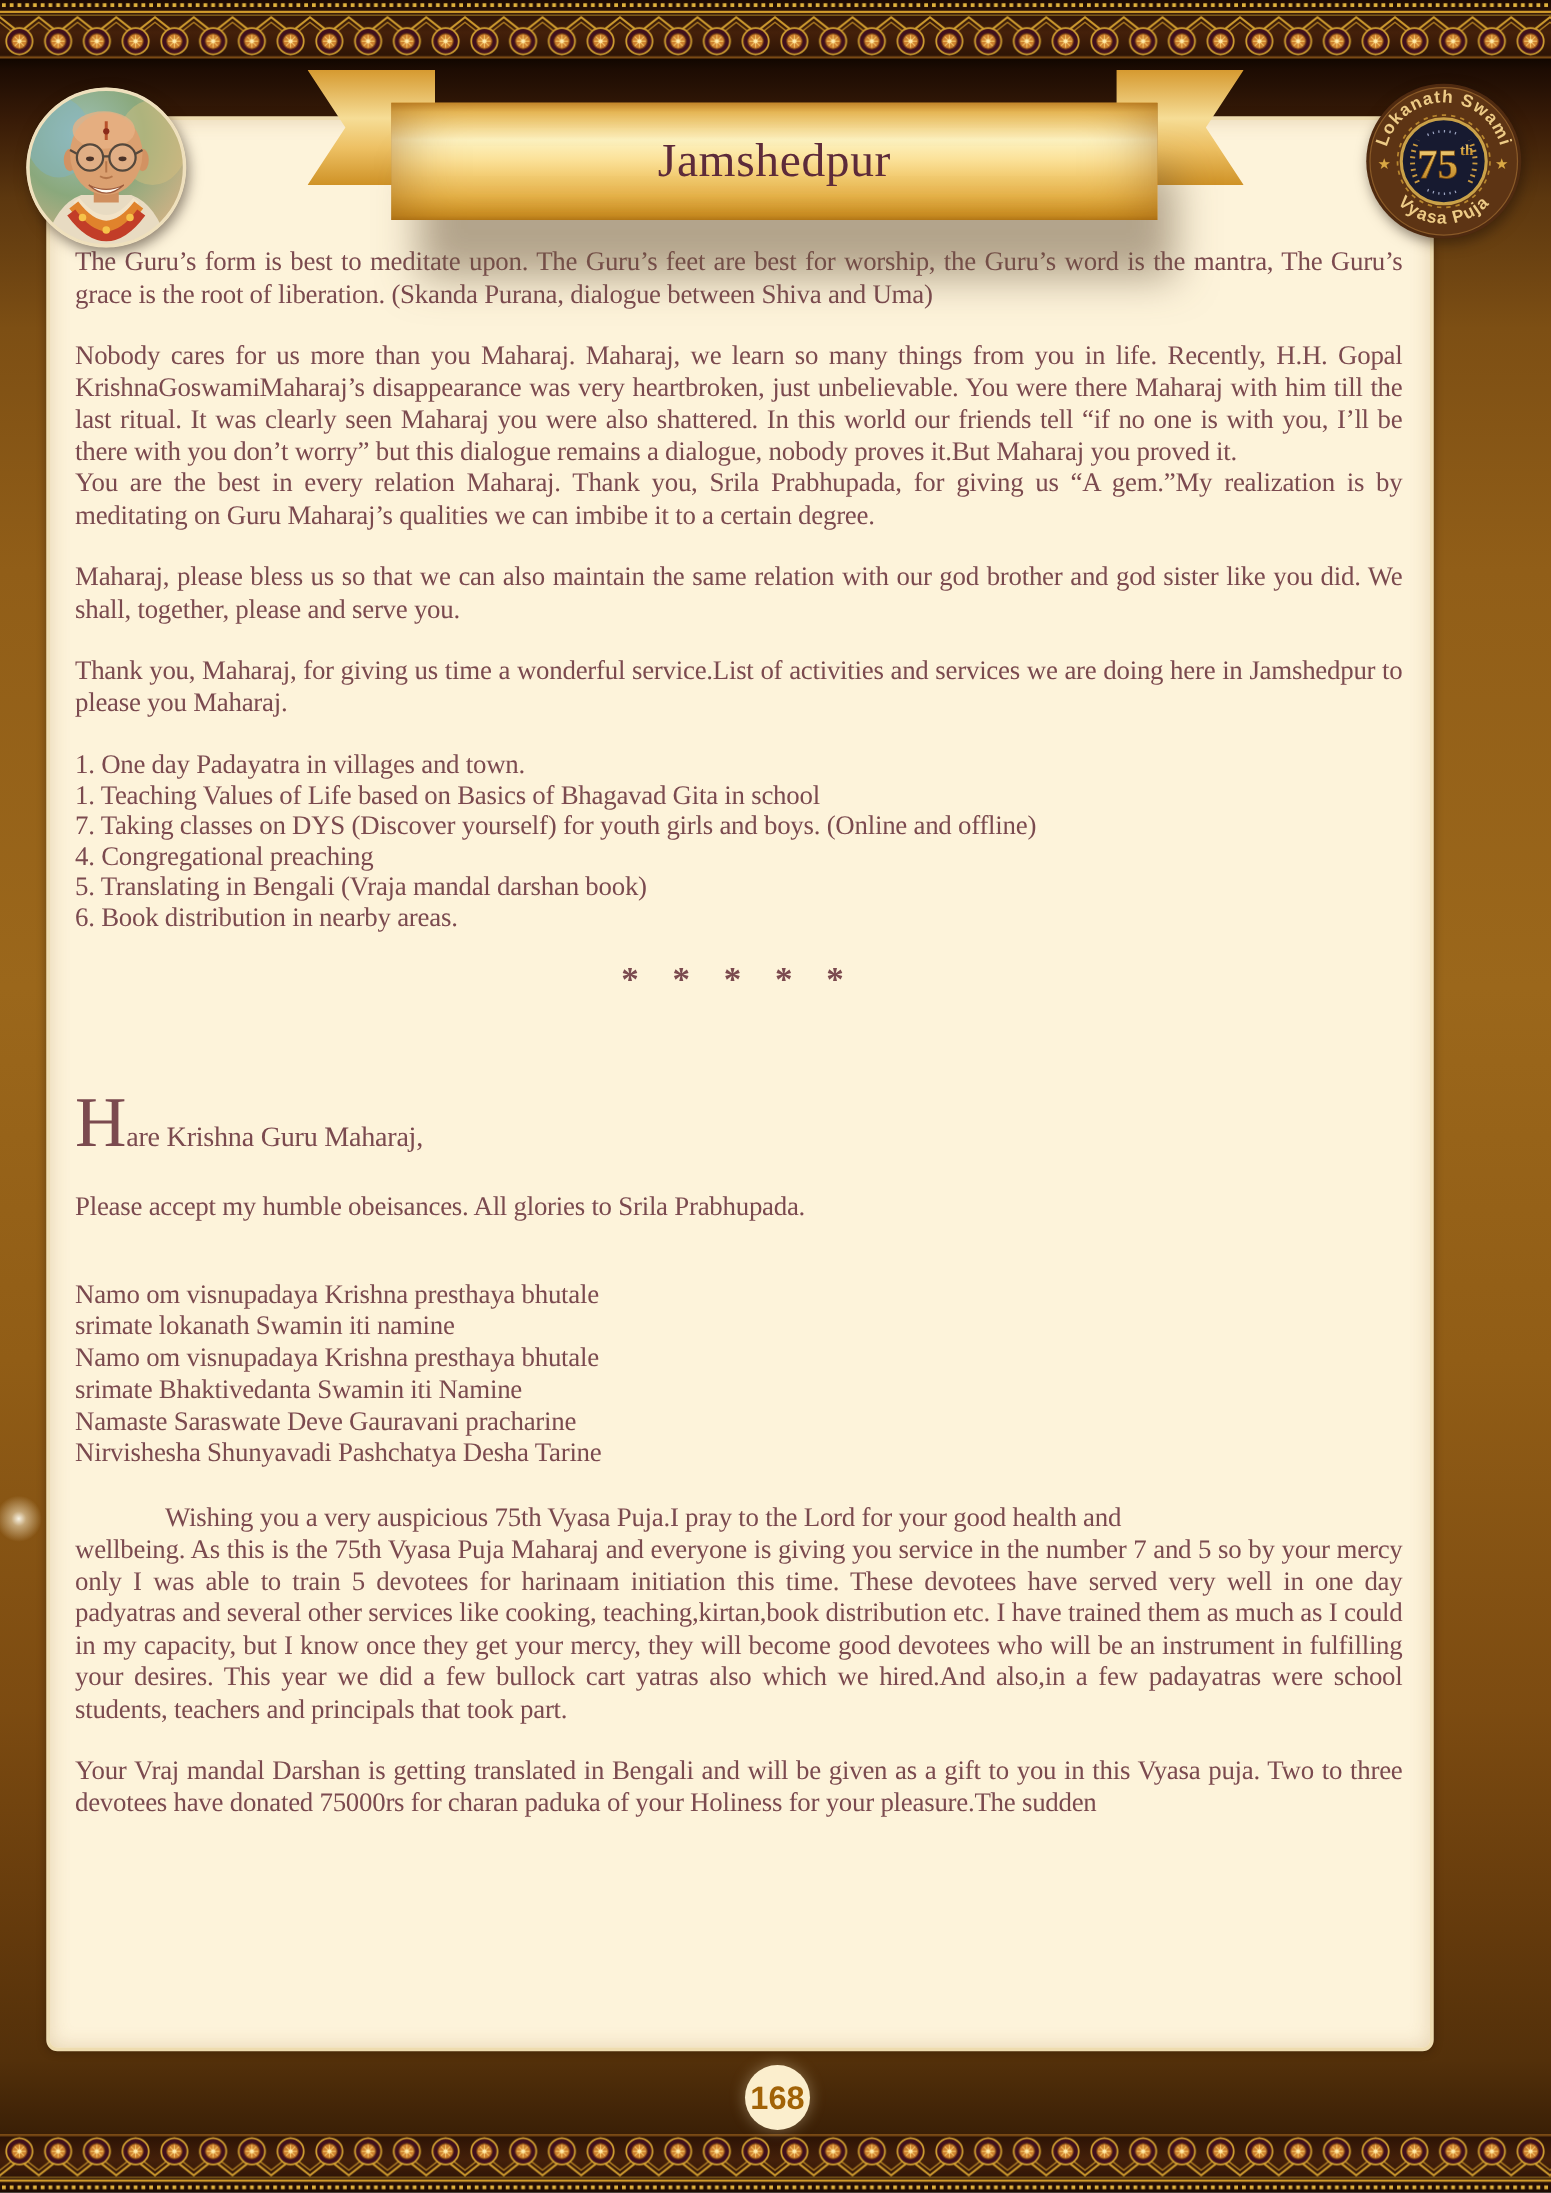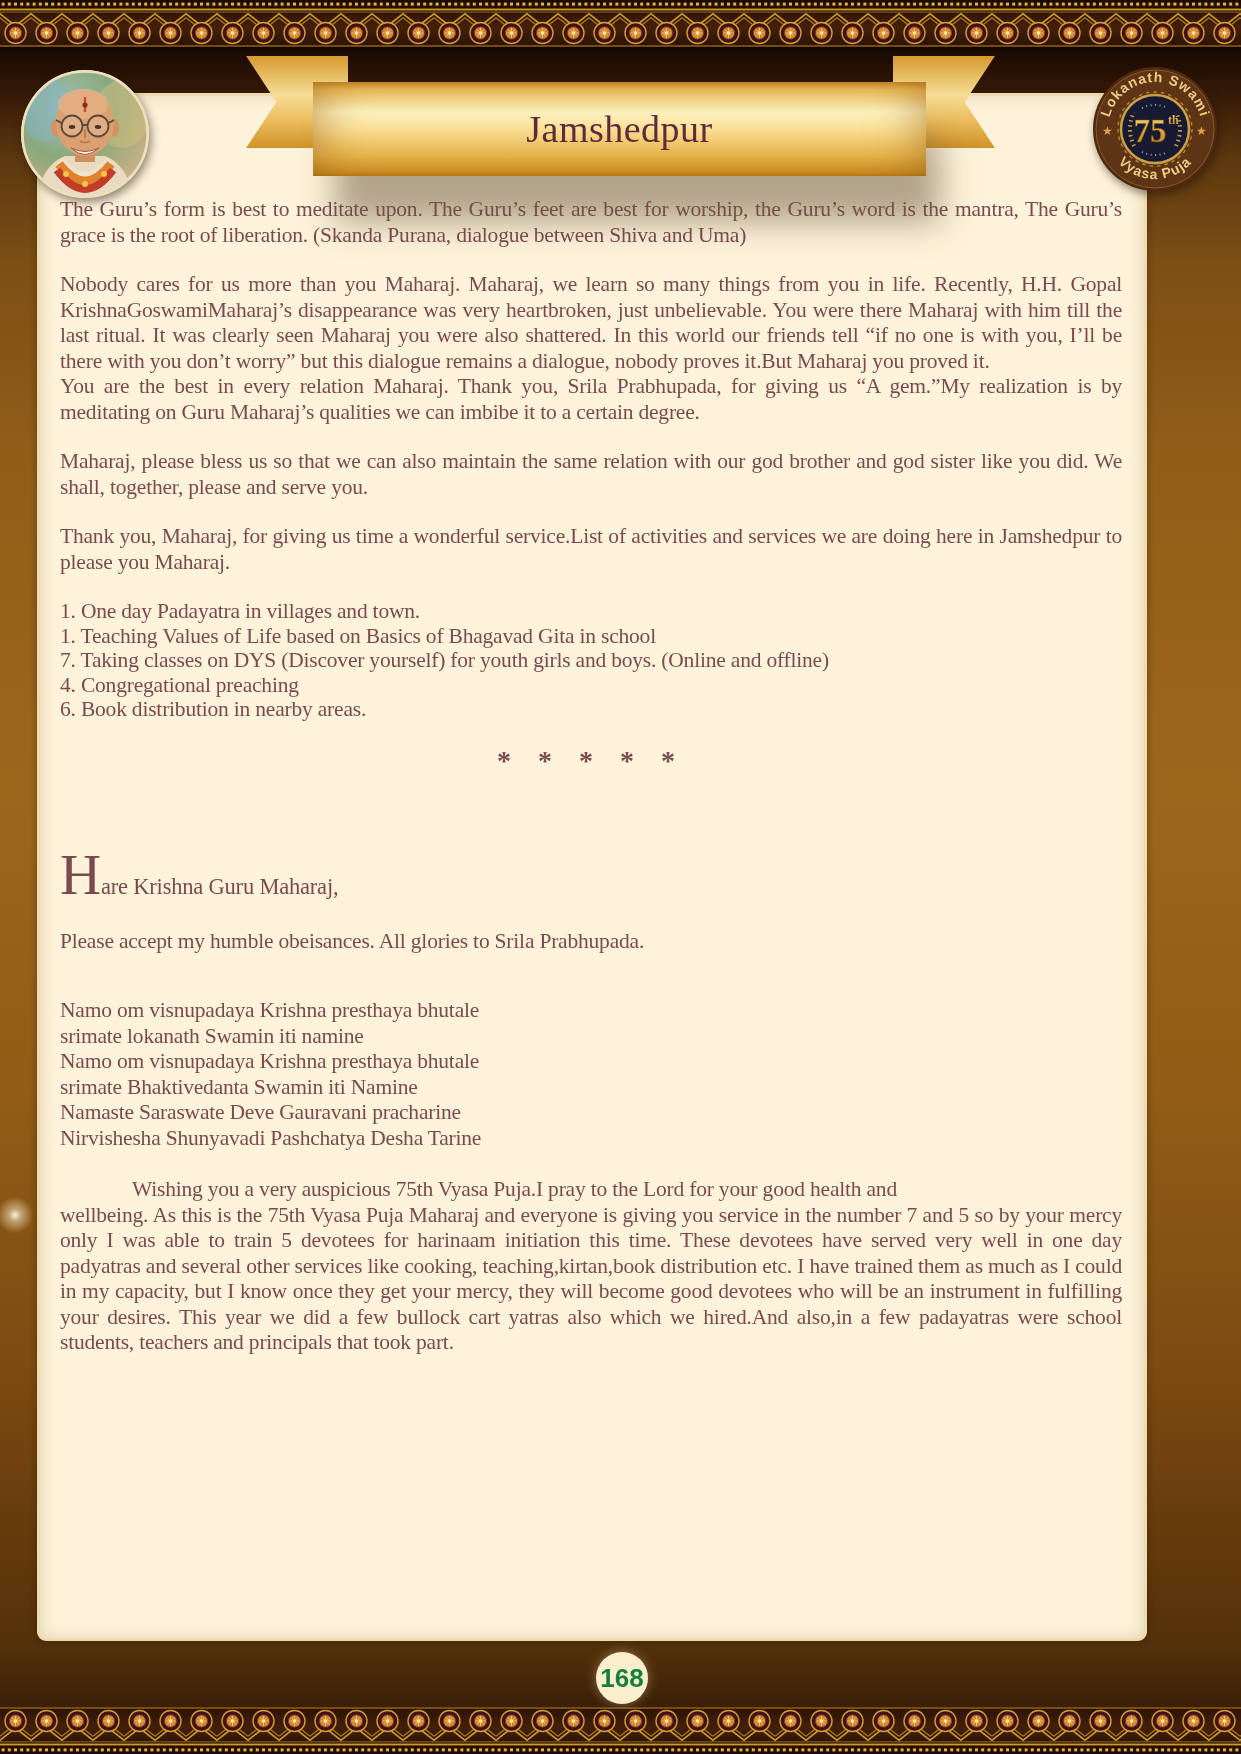--- a/index.html
+++ b/index.html
@@ -62,21 +62,21 @@
   .tail-left{left:236px; clip-path:polygon(100% 0, 9% 0, 36% 50%, 9% 100%, 100% 100%);}
   .tail-right{left:893px; clip-path:polygon(0 0, 91% 0, 64% 50%, 91% 100%, 0 100%);}
 
   .guru-photo{position:absolute; left:19px; top:68px; z-index:4; filter:drop-shadow(2px 4px 5px rgba(30,15,5,.5));}
   .anniv-badge{position:absolute; left:1092px; top:66px; z-index:4; filter:drop-shadow(2px 4px 5px rgba(30,15,5,.5));}
 
   .page-num{
     position:absolute; left:596px; top:1652px; width:52px; height:52px; z-index:2;
     border-radius:50%; background:#fbeecd;
     display:flex; align-items:center; justify-content:center;
-    font-family:"Liberation Sans", sans-serif; font-weight:bold; font-size:26px; color:#15803d;
+    font-family:"Liberation Sans", sans-serif; font-weight:bold; font-size:26px; color:#a16207;
     box-shadow:0 0 12px rgba(255,240,200,.35);
   }
   .sparkle{
     position:absolute; left:-6px; top:1194px; width:42px; height:42px; z-index:2;
     background:radial-gradient(circle, rgba(255,252,240,.95) 0%, rgba(255,244,214,.5) 20%, rgba(255,240,200,0) 62%);
   }
 </style>
 </head>
 <body>
 
@@ -119,20 +119,21 @@
 
       <p>Maharaj, please bless us so that we can also maintain the same relation with our god brother and god sister like you did. We shall, together, please and serve you.</p>
 
       <p>Thank you, Maharaj, for giving us time a wonderful service.List of activities and services we are doing here in Jamshedpur to please you Maharaj.</p>
 
       <div class="activities">
         <div>1. One day Padayatra in villages and town.</div>
         <div>1. Teaching Values of Life based on Basics of Bhagavad Gita in school</div>
         <div>7. Taking classes on DYS (Discover yourself) for youth girls and boys. (Online and offline)</div>
         <div>4. Congregational preaching</div>
+        <div>5. Translating in Bengali (Vraja mandal darshan book)</div>
         <div>6. Book distribution in nearby areas.</div>
       </div>
 
 
       <div class="separator">* * * * *</div>
 
       <div class="salutation"><span class="dropcap">H</span><span>are Krishna Guru Maharaj,</span></div>
 
       <p class="obeisances">Please accept my humble obeisances. All glories to Srila Prabhupada.</p>
 
@@ -140,20 +141,21 @@
         <div>Namo om visnupadaya Krishna presthaya bhutale</div>
         <div>srimate lokanath Swamin iti namine</div>
         <div>Namo om visnupadaya Krishna presthaya bhutale</div>
         <div>srimate Bhaktivedanta Swamin iti Namine</div>
         <div>Namaste Saraswate Deve Gauravani pracharine</div>
         <div>Nirvishesha Shunyavadi Pashchatya Desha Tarine</div>
       </div>
 
       <p class="p-wishing"><span>Wishing you a very auspicious 75th Vyasa Puja.I pray to the Lord for your good health and</span><br><span>wellbeing. As this is the 75th Vyasa Puja Maharaj and everyone is giving you service in the number 7 and 5 so by your mercy only I was able to train 5 devotees for harinaam initiation this time. These devotees have served very well in one day padyatras and several other services like cooking, teaching,kirtan,book distribution etc. I have trained them as much as I could in my capacity, but I know once they get your mercy, they will become good devotees who will be an instrument in fulfilling your desires. This year we did a few bullock cart yatras also which we hired.And also,in a few padayatras were school students, teachers and principals that took part.</span></p>
 
+      <p class="p-gift">Your Vraj mandal Darshan is getting translated in Bengali and will be given as a gift to you in this Vyasa puja. Two to three devotees have donated 75000rs for charan paduka of your Holiness for your pleasure.The sudden</p>
 
     </div>
   </div>
 
   <div class="tail tail-left"></div>
   <div class="tail tail-right"></div>
   <div class="ribbon-band">
     <span class="ribbon-title">Jamshedpur</span>
   </div>
 

